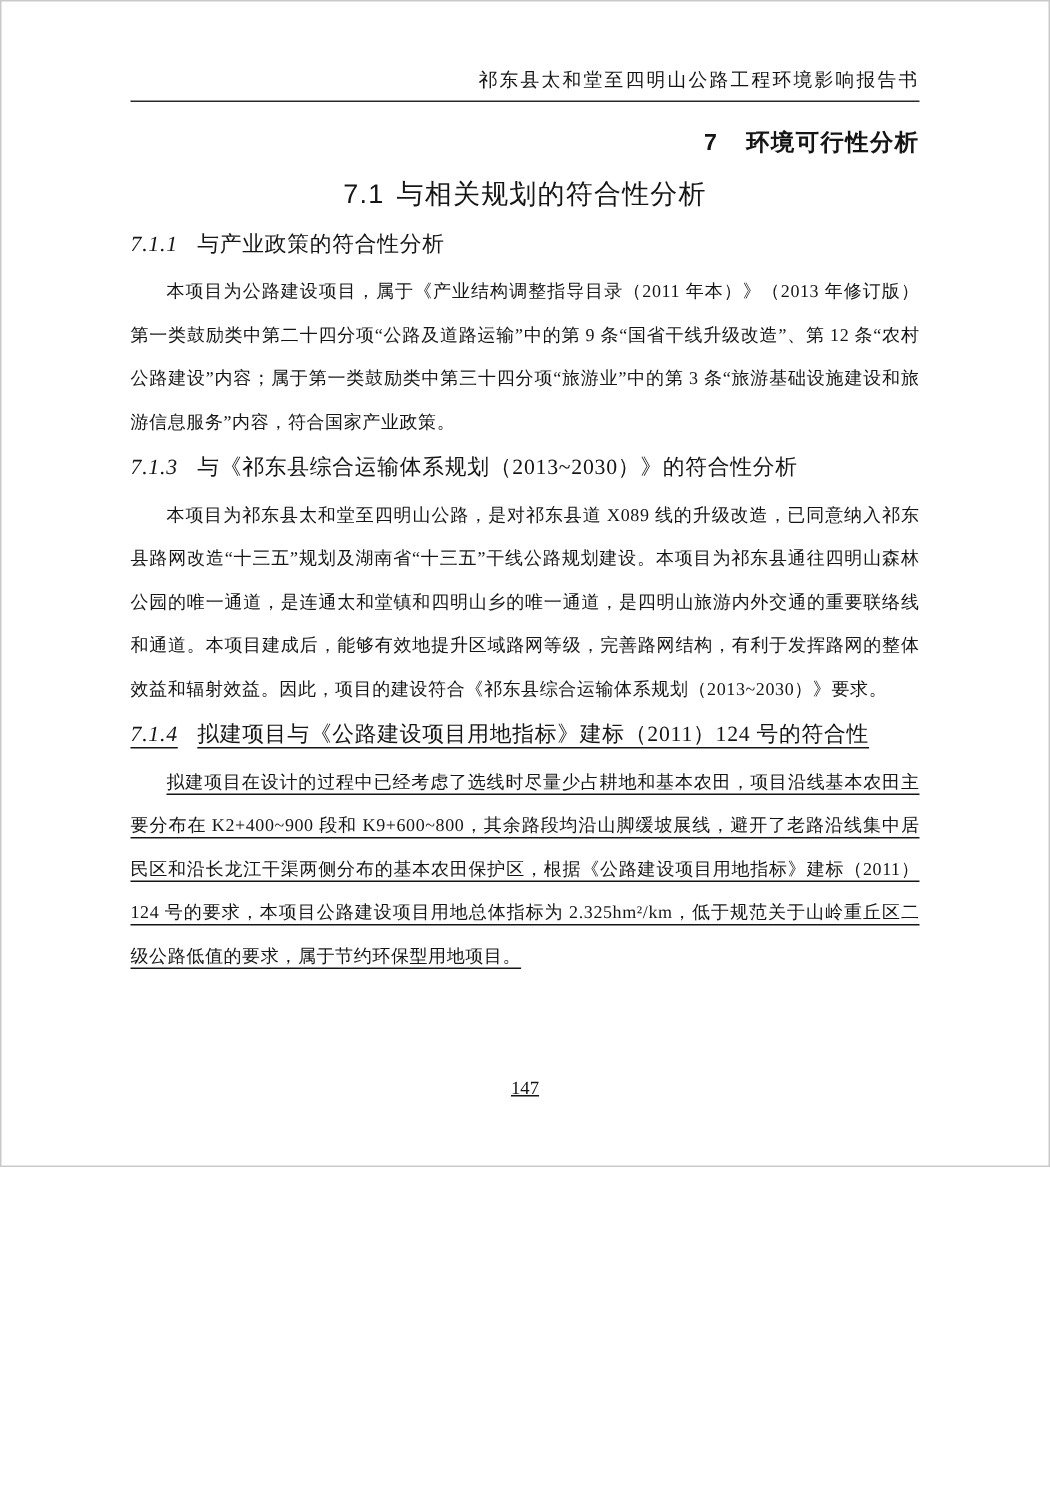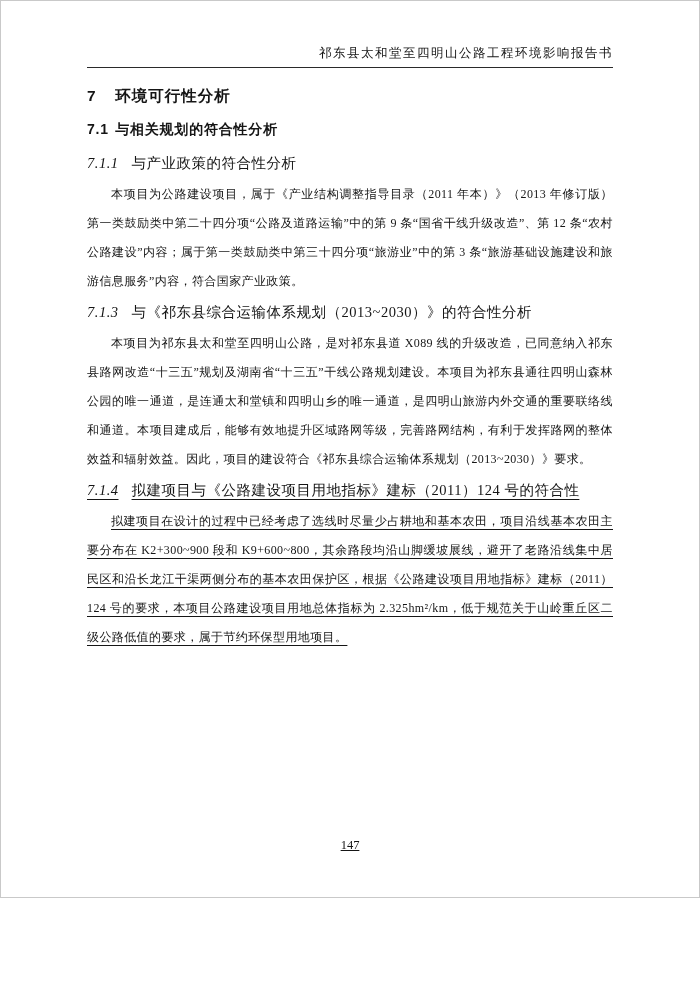--- a/index.html
+++ b/index.html
@@ -1,50 +1,52 @@
 <!DOCTYPE html>
 <html><head>
 <meta charset="utf-8">
 <style>
   html, body { margin: 0; padding: 0; background: #ffffff; }
   .page {
     position: relative;
     width: 700px;
-    height: 898px;
+    height: 778px;
     box-sizing: border-box;
     background: #ffffff;
     border: 1px solid #c9c9c9;
     padding: 44px 86px 0 86px;
     font-family: "Liberation Serif", "DejaVu Serif", serif;
     color: #151515;
   }
   .running-header {
     text-align: right;
     font-size: 12.5px;
     letter-spacing: 1.5px;
     padding-bottom: 6px;
     border-bottom: 1.6px solid #2a2a2a;
     line-height: 16px;
   }
   .chapter-heading {
     font-family: "Liberation Sans", "DejaVu Sans", sans-serif;
     font-size: 15.5px;
     font-weight: bold;
-    margin: 16px 0 9px 0;
+    margin: 16px 0 9px 16px;
     line-height: 24px;
     letter-spacing: 1px;
+    text-align: right;
   }
   .chapter-heading .num { margin-right: 1.2em; }
   .section-heading {
     font-family: "Liberation Sans", "DejaVu Sans", sans-serif;
-    font-size: 14px;
-    font-weight: bold;
+    font-size: 18px;
+    font-weight: normal;
     margin: 0 0 9px 0;
     line-height: 24px;
     letter-spacing: 0.8px;
+    text-align: center;
   }
   .section-heading .num { margin-right: 0.45em; }
   .subsection-heading {
     font-size: 14.5px;
     font-weight: normal;
     margin: 3px 0 4px 0;
     line-height: 26px;
     letter-spacing: 0.5px;
   }
   .subsection-heading .num { margin-right: 0.9em; font-style: italic; }
@@ -95,21 +97,21 @@
 
 
     <div class="subsection-heading">
       <span class="num">7.1.3</span><span>与《祁东县综合运输体系规划（2013~2030）》的符合性分析</span>
     </div>
     <p class="para">本项目为祁东县太和堂至四明山公路，是对祁东县道 X089 线的升级改造，已同意纳入祁东县路网改造“十三五”规划及湖南省“十三五”干线公路规划建设。本项目为祁东县通往四明山森林公园的唯一通道，是连通太和堂镇和四明山乡的唯一通道，是四明山旅游内外交通的重要联络线和通道。本项目建成后，能够有效地提升区域路网等级，完善路网结构，有利于发挥路网的整体效益和辐射效益。因此，项目的建设符合《祁东县综合运输体系规划（2013~2030）》要求。</p>
 
     <div class="subsection-heading">
       <span class="num underlined">7.1.4</span><span class="underlined">拟建项目与《公路建设项目用地指标》建标（2011）124 号的符合性</span>
     </div>
-    <p class="para underlined">拟建项目在设计的过程中已经考虑了选线时尽量少占耕地和基本农田，项目沿线基本农田主要分布在 K2+300~900 段和 K9+600~800，其余路段均沿山脚缓坡展线，避开了老路沿线集中居民区和沿长龙江干渠两侧分布的基本农田保护区，根据《公路建设项目用地指标》建标（2011）124 号的要求，本项目公路建设项目用地总体指标为 2.325hm²/km，低于规范关于山岭重丘区二级公路低值的要求，属于节约环保型用地项目。</p>
+    <p class="para underlined">拟建项目在设计的过程中已经考虑了选线时尽量少占耕地和基本农田，项目沿线基本农田主要分布在 K2+400~900 段和 K9+600~800，其余路段均沿山脚缓坡展线，避开了老路沿线集中居民区和沿长龙江干渠两侧分布的基本农田保护区，根据《公路建设项目用地指标》建标（2011）124 号的要求，本项目公路建设项目用地总体指标为 2.325hm²/km，低于规范关于山岭重丘区二级公路低值的要求，属于节约环保型用地项目。</p>
 
   </div>
 
   <div class="page-footer">
     <span>147</span>
   </div>
 
 </div>
 
 </body></html>

